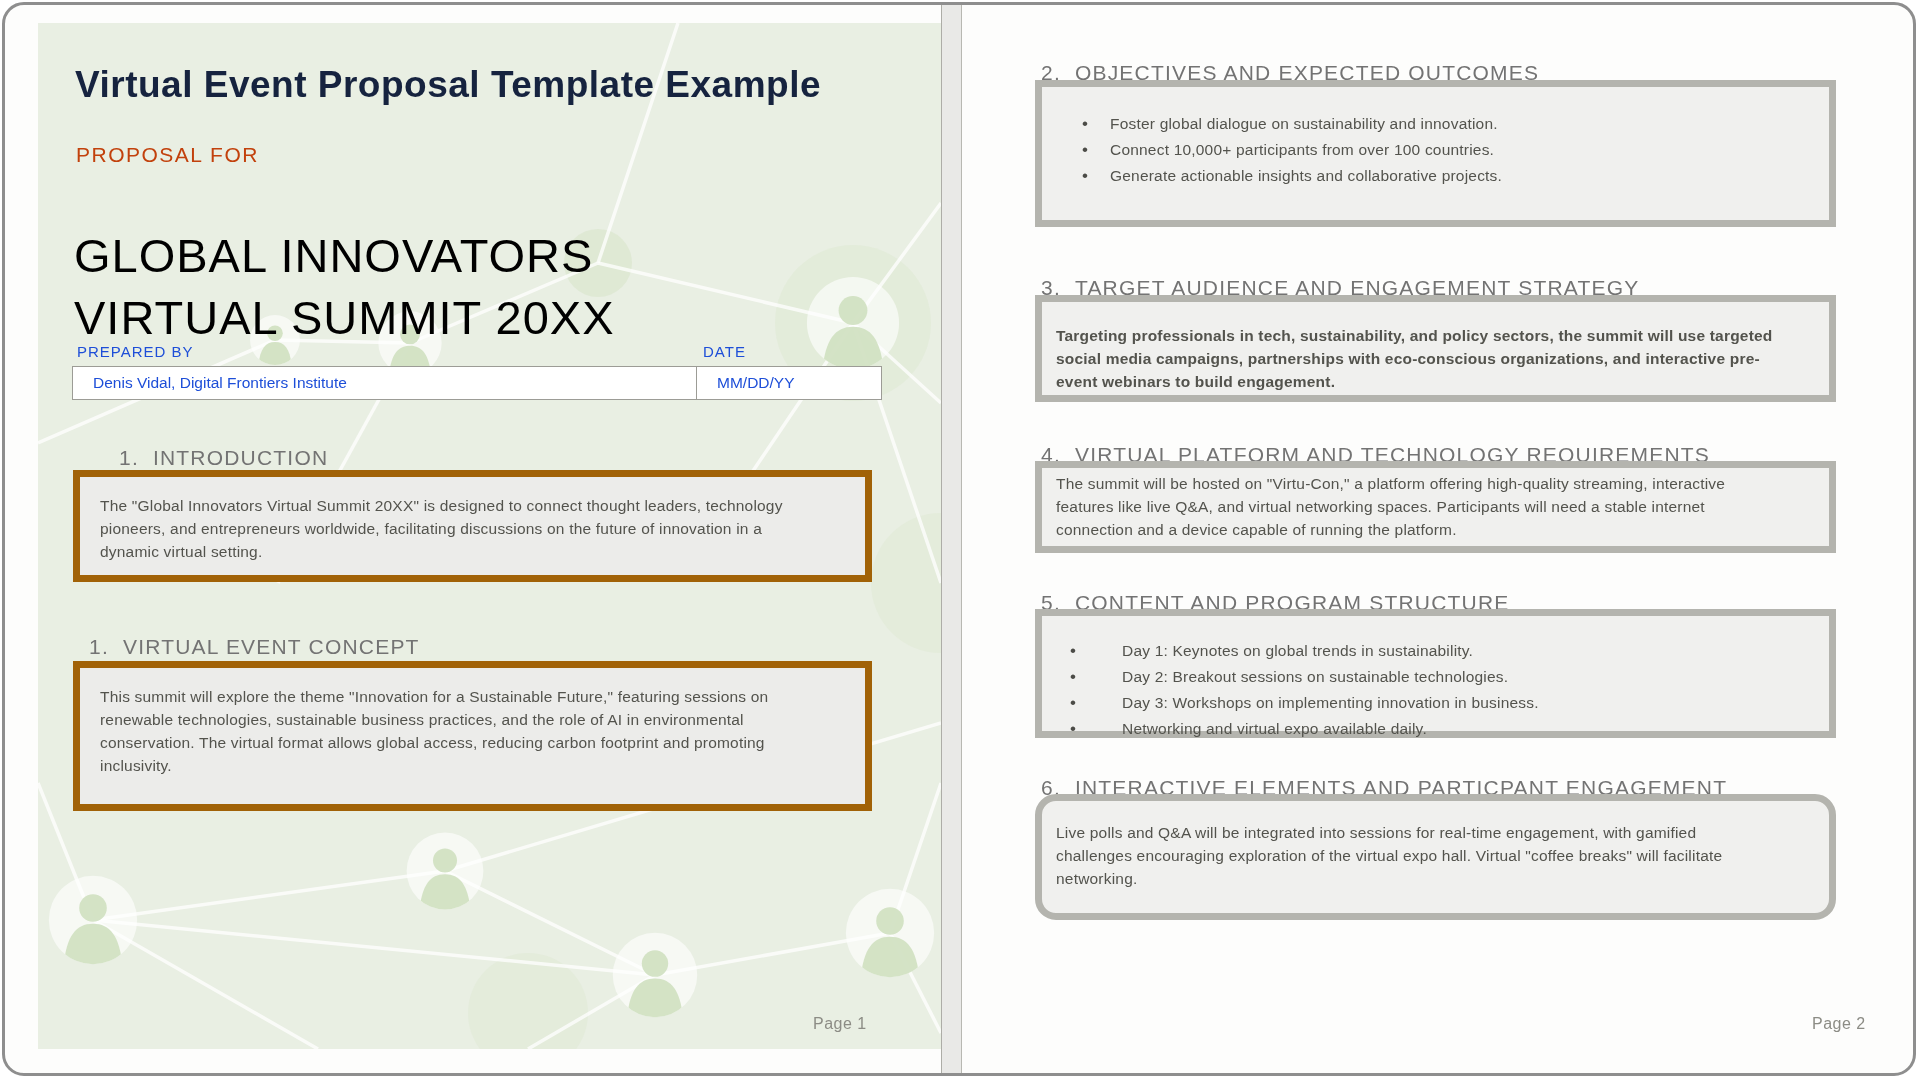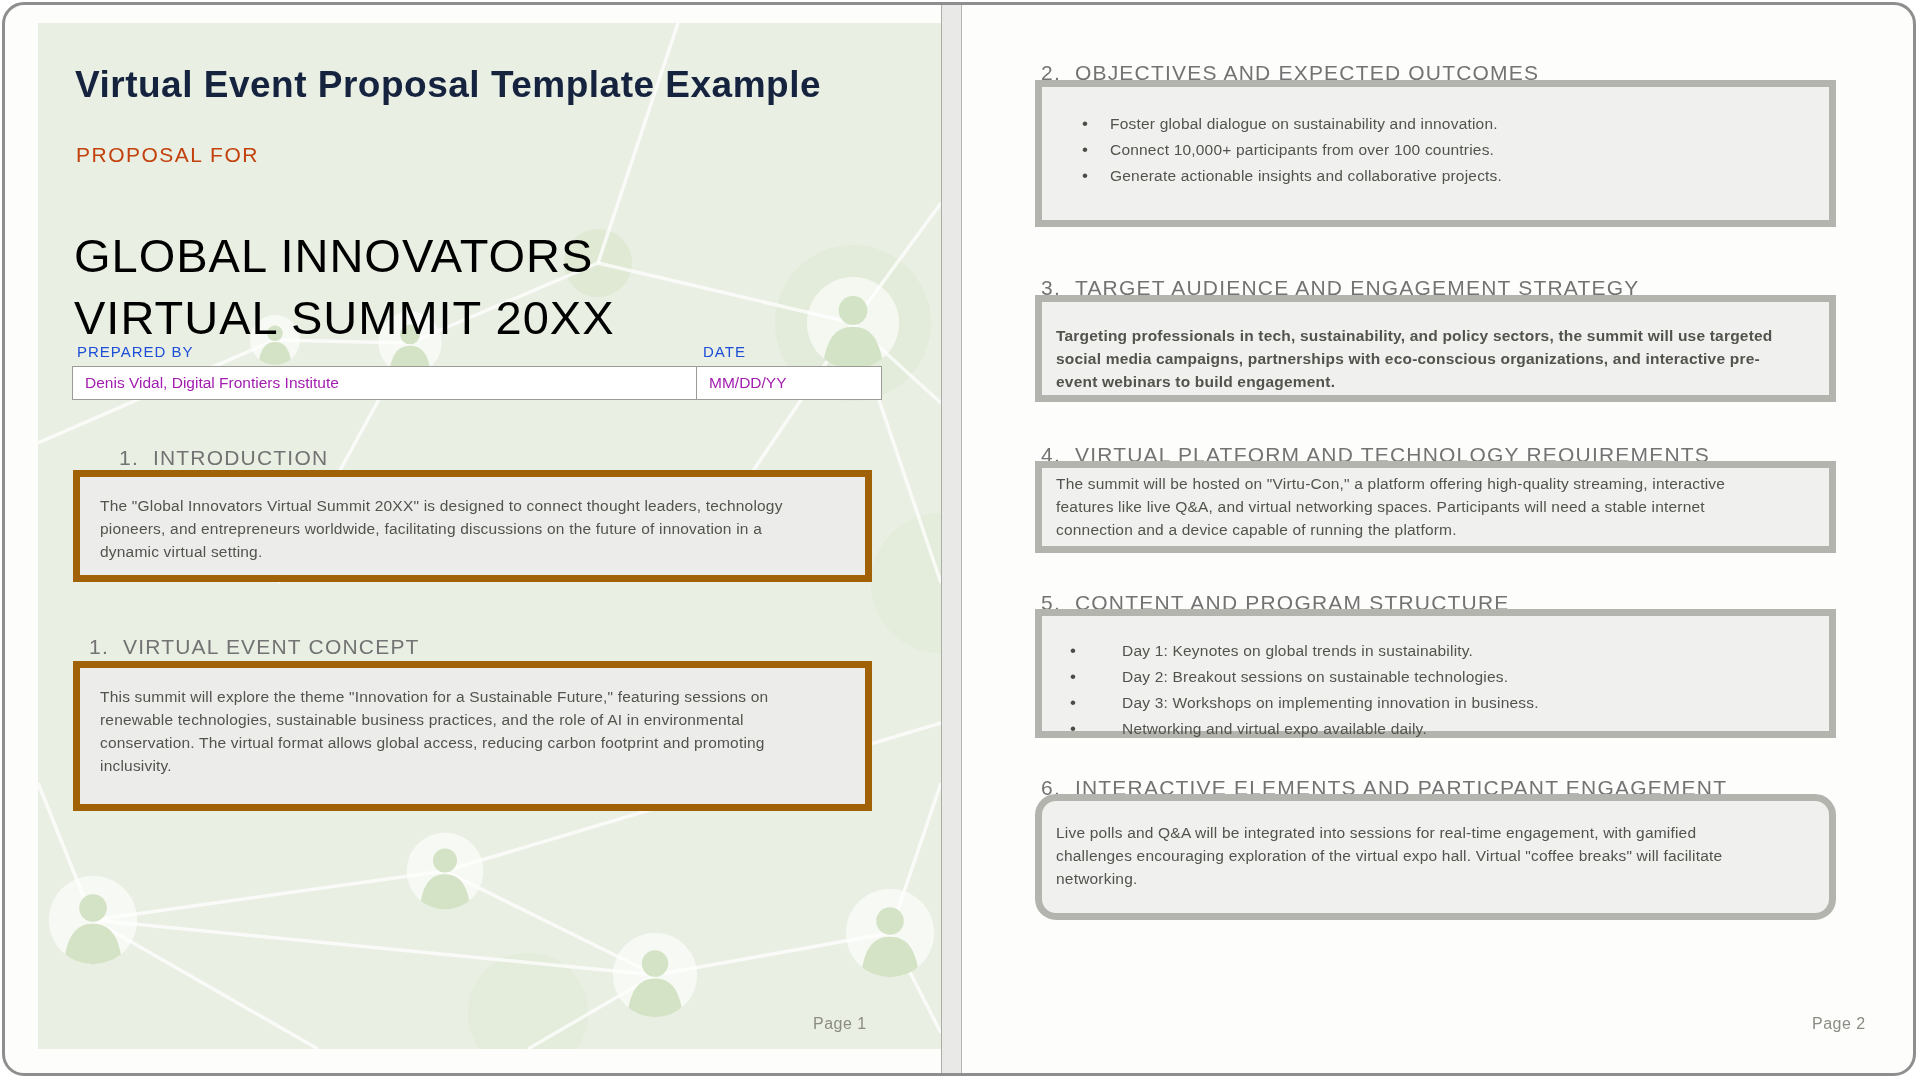--- a/index.html
+++ b/index.html
@@ -30,21 +30,21 @@
     font-size:47px; line-height:62px; font-weight:400; letter-spacing:1px; color:#000000;margin-top:44px;
   }
   .field-label { position:absolute; font-size:15px; letter-spacing:1px; color:#1d4ed8; }
   .lbl-prepared { left:39px; top:320px; }
   .lbl-date     { left:665px; top:320px; }
 
   .fields-row {
     position:absolute; left:34px; top:343px; width:810px; height:34px;
     display:flex; background:#ffffff; border:1px solid #9c9c96;
   }
-  .field { display:flex; align-items:center; padding-left:12px; font-size:15.5px; color:#a21caf; }
+  .field { display:flex; align-items:center; padding-left:20px; font-size:15.5px; color:#1d4ed8; }
   .field-prepared { width:624px; border-right:1px solid #9c9c96; }
   .field-date { flex:1; }
 
   .sec-heading {
     position:absolute; font-size:21px; letter-spacing:1.2px; color:#737373;
     white-space:nowrap;
     margin-top:13px;
   }
   .sec-heading .num { margin-right:14px; }
   .h-intro   { left:81px; top:410px; }

